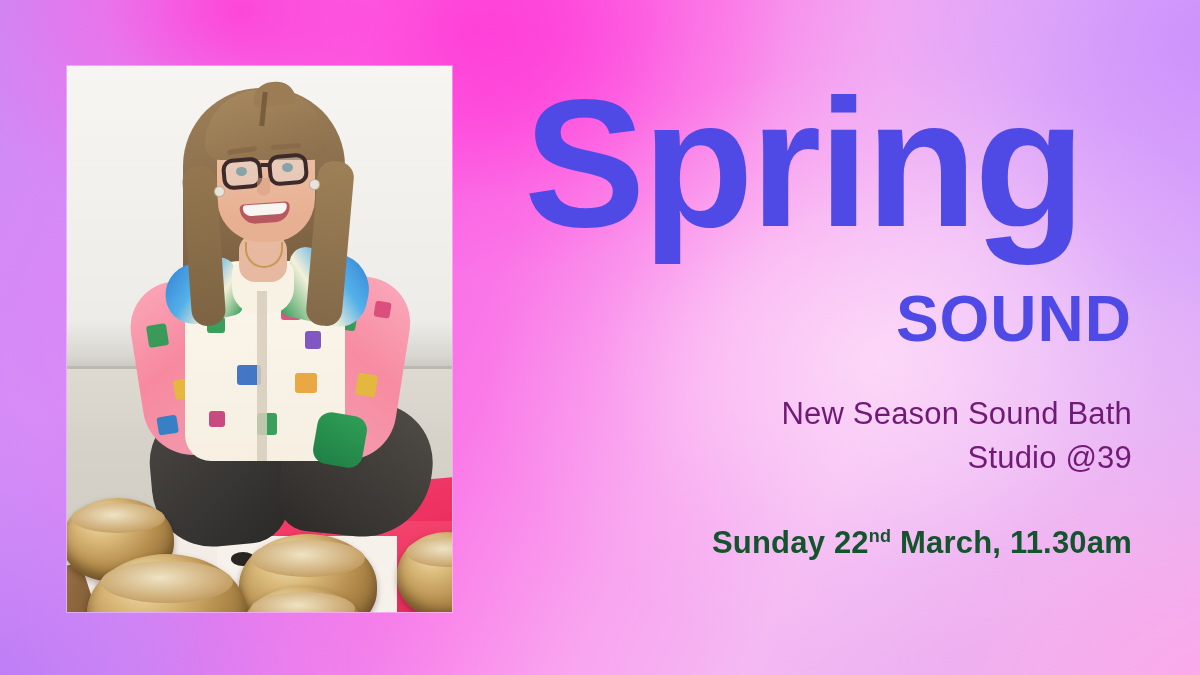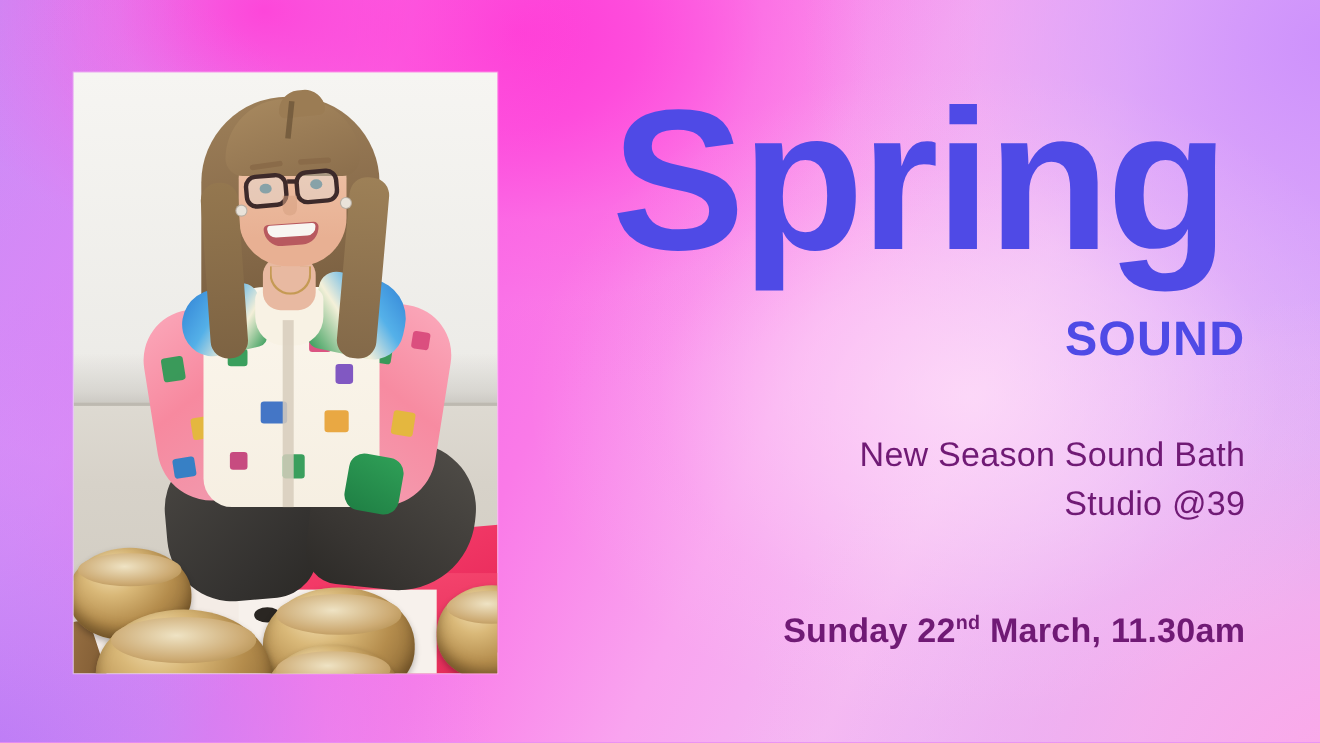--- a/index.html
+++ b/index.html
@@ -214,48 +214,48 @@
   .b5 { left:330px; top:466px; width:100px; height:86px; }
   .b5 .bowl-inner { left:9px; top:5px; width:82px; height:30px; }
   .mallet { left:-5px; top:498px; width:30px; height:72px;
     background:linear-gradient(120deg,#9d7446,#7a5730);
     border-radius:14px 14px 6px 6px; transform:rotate(-18deg); }
   .redcup { left:25px; top:440px; width:22px; height:36px;
     background:linear-gradient(#d8434a,#a82f36); border-radius:4px 4px 7px 7px; }
 
   
   #title {
-    position:absolute; left:556px; top:72px;
+    position:absolute; left:524px; top:72px;
     width:580px;
     font-size:182px; line-height:1;
     font-weight:700; letter-spacing:-3px;
     color:#4f4ae6;
     white-space:nowrap;
   }
   #subtitle {
     position:absolute; right:68px; top:287px;
-    font-size:44px; line-height:1;
+    font-size:64px; line-height:1;
     font-weight:700; letter-spacing:1px;
     color:#4f4ae6;
     text-align:right; white-space:nowrap;
   }
   #details {
     position:absolute; right:68px; top:392px;
     width:620px;
     text-align:right;
   }
   .d-line {
     font-size:31px; line-height:44px;
     font-weight:400; color:#701a75;
     letter-spacing:0.2px; white-space:nowrap;
   }
   #date-line {
-    position:absolute; right:68px; top:546px;
+    position:absolute; right:68px; top:516px;
     font-size:31px; line-height:40px;
-    font-weight:700; color:#701a75;
+    font-weight:700; color:#14532d;
     letter-spacing:0.2px; white-space:nowrap;
     text-align:right;
   }
   #date-line sup { font-size:0.58em; vertical-align:super; font-weight:700; }
 </style>
 </head>
 <body>
 
 <div id="poster">
 

